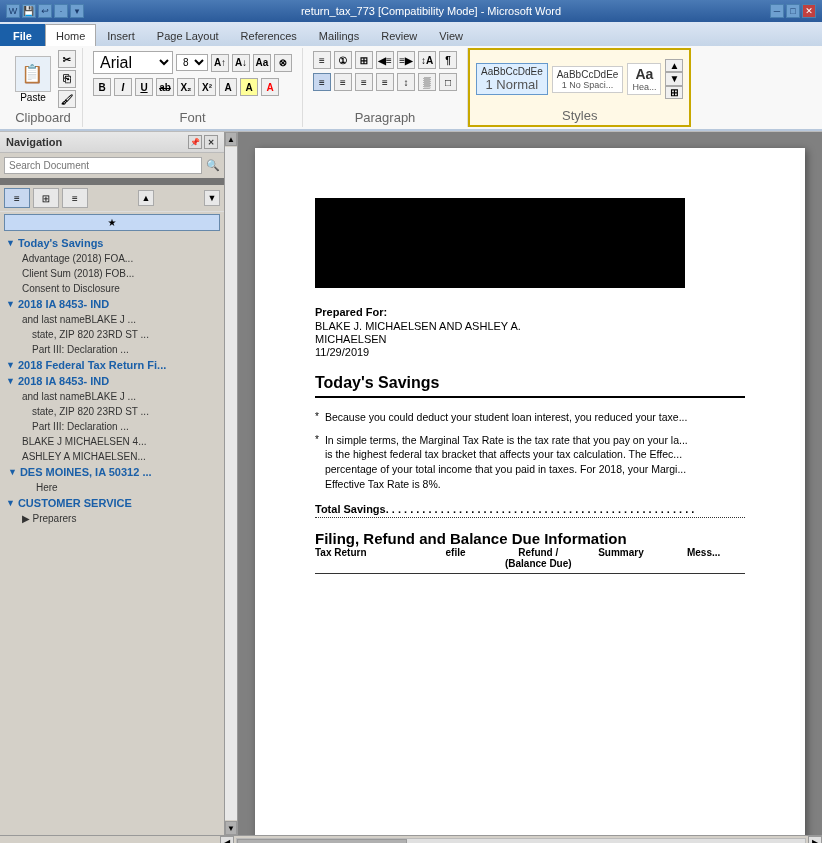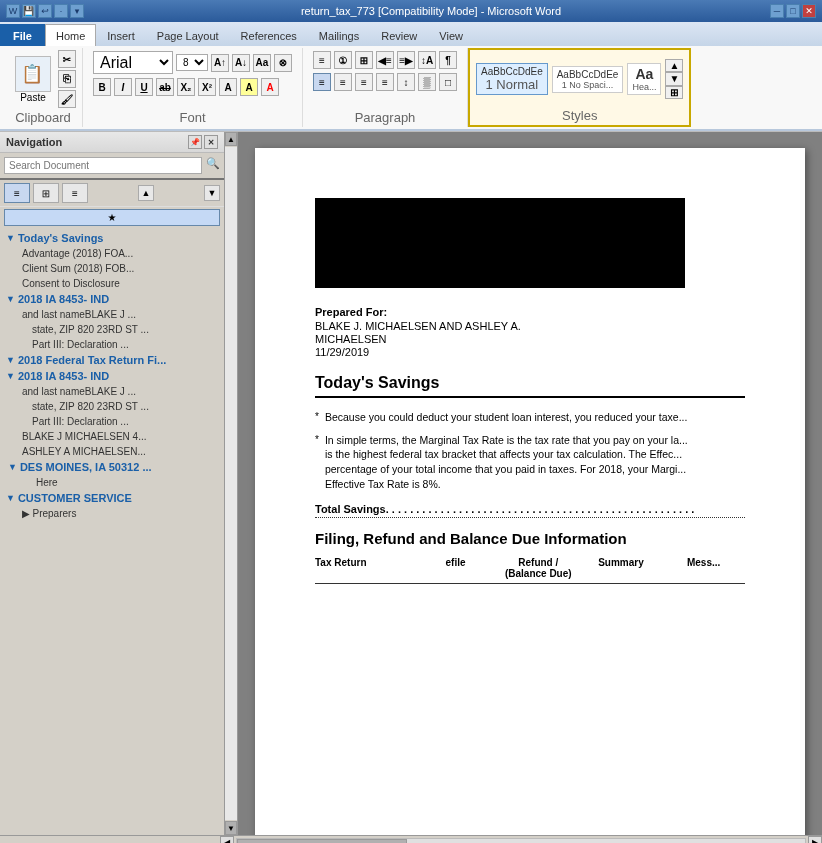--- a/index.html
+++ b/index.html
@@ -156,23 +156,23 @@
     .nav-header-btn {
       width: 14px; height: 14px;
       border: 1px solid #999;
       background: #e0e0e0;
       cursor: pointer;
       display: flex; align-items: center; justify-content: center;
       font-size: 8px;
     }
     .nav-search {
       padding: 4px;
-      border-bottom: 2px solid #737373;
-      display: flex;
-      align-items: flex-start;
+      border-bottom: 7px solid #737373;
+      display: flex;
+      align-items: center;
       gap: 4px;
     }
     .nav-search input {
       flex: 1;
       font-size: 10px;
       border: 1px solid #aaa;
       padding: 2px 4px;
       background: white;
     }
     .nav-search-icon {
@@ -310,21 +310,20 @@
       font-size: 11px;
       font-weight: bold;
       margin: 12px 0;
       border-bottom: 1px dotted #333;
       padding-bottom: 2px;
     }
 
     .section-title2 {
       font-size: 15px;
       font-weight: bold;
-      margin-bottom: 10px;
     }
 
     .table-header-row {
       display: flex;
       font-size: 10px;
       font-weight: bold;
       border-bottom: 1px solid #333;
       padding-bottom: 4px;
     }
     .table-col {

